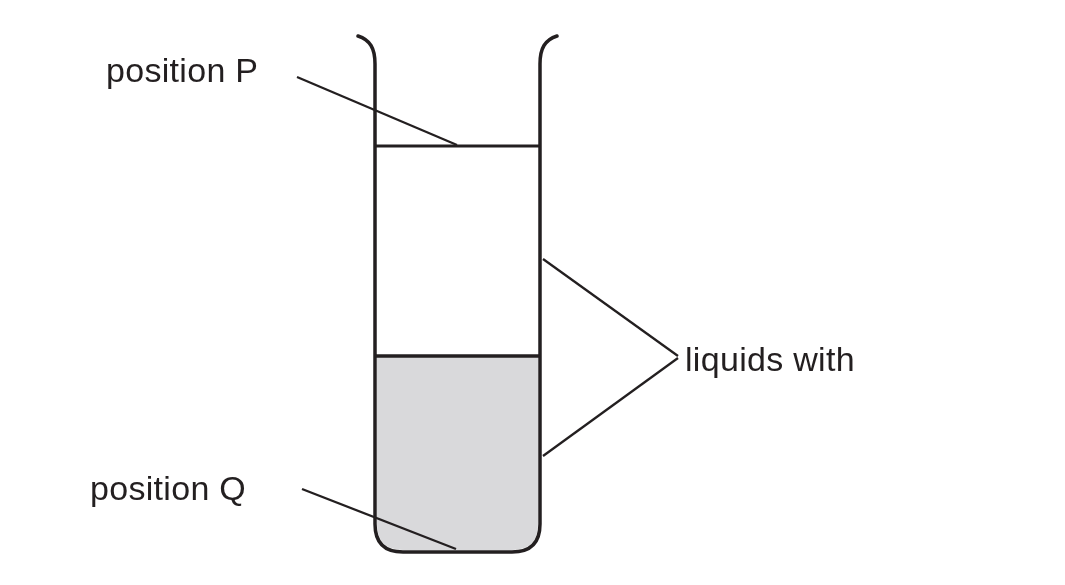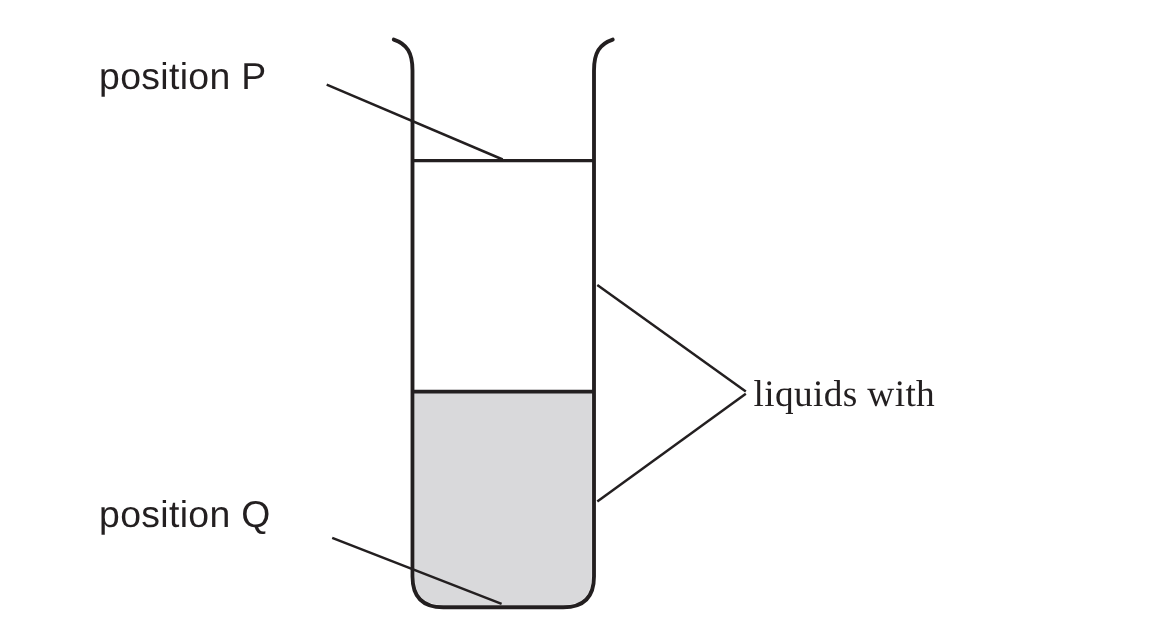--- a/index.html
+++ b/index.html
@@ -22,24 +22,24 @@
     top: 0;
   }
   .label {
     position: absolute;
     font-size: 34px;
     color: #231f20;
     letter-spacing: 0.3px;
     white-space: nowrap;
     line-height: 1.2;
   }
-  .label-positionP { left: 90px;  top: 50px; }
-  .label-positionQ { left: 90px;  top: 448px; }
+  .label-positionP { left: 106px;  top: 50px; }
+  .label-positionQ { left: 90px;  top: 468px; }
   .label-liquids   { left: 685px; top: 336px; }
-  .label-liquids .line { display: block; line-height: 46px; white-space: nowrap; font-family: Liberation Serif, serif; }
+  .label-liquids .line { display: block; line-height: 46px; white-space: nowrap; }
 </style>
 </head>
 <body>
 
 <div class="canvas">
 
   <svg width="1065" height="585" viewBox="0 0 1065 585">
 
     <path d="M 377 356 L 538 356 L 538 524 Q 538 550 512 550 L 403 550 Q 377 550 377 524 Z" stroke="none" fill="#d9d9db"></path>
 

